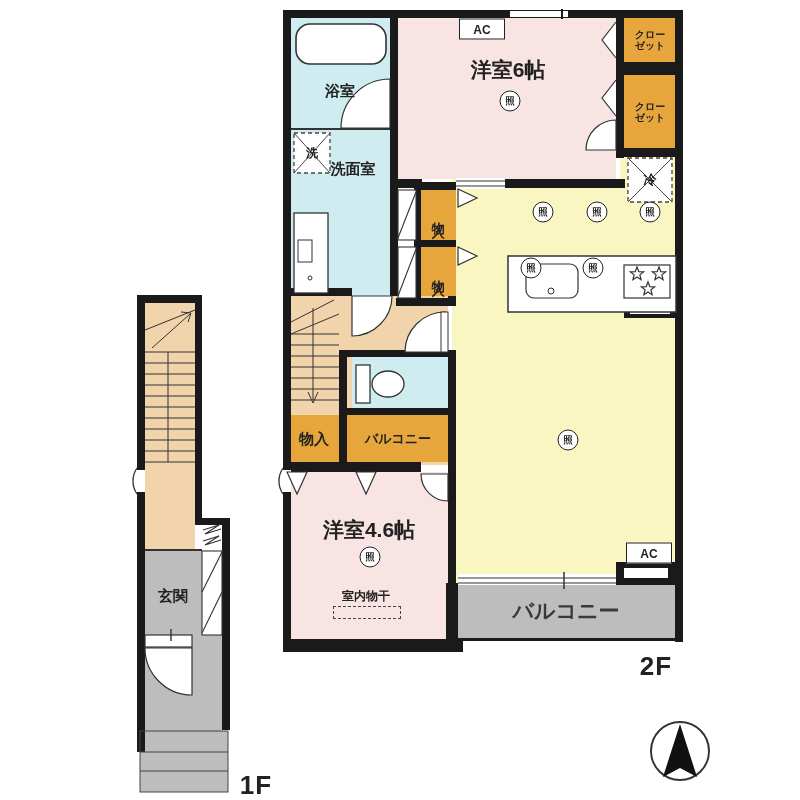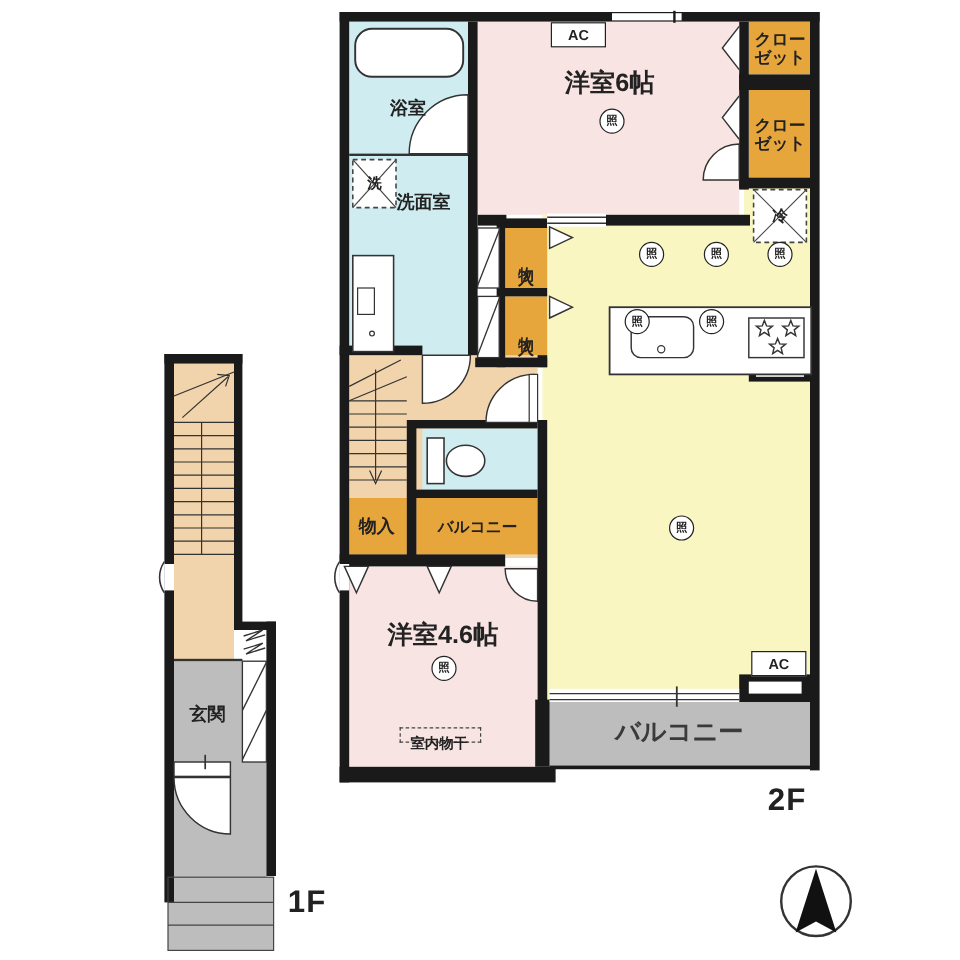--- a/index.html
+++ b/index.html
@@ -11,21 +11,21 @@
   .wall{position:absolute;background:var(--wall,#1a1a1a);z-index:2;}
   .tline{position:absolute;background:#333;z-index:2;}
   svg.fx{position:absolute;left:0;top:0;z-index:3;}
   .lbl{position:absolute;z-index:6;transform:translate(-50%,-50%);white-space:nowrap;
        color:#222;font-weight:bold;line-height:1.05;text-align:center;}
   .sz26{font-size:26px;letter-spacing:1px;}
   .sz22{font-size:21px;}
   .sz15{font-size:15px;}
   .sz13{font-size:13px;}
   .sz12{font-size:12px;}
-  .sz11{font-size:14px;}
+  .sz11{font-size:10px;}
   .vtext{writing-mode:vertical-rl;letter-spacing:2px;}
   .light{position:absolute;z-index:6;width:19px;height:19px;border:1.6px solid #222;
          border-radius:50%;background:#fff;transform:translate(-50%,-50%);
          display:flex;align-items:center;justify-content:center;
          font-size:9.5px;font-weight:bold;color:#222;}
   .acbox{position:absolute;z-index:6;background:#fff;border:1.6px solid #222;
          transform:translate(-50%,-50%);display:flex;align-items:center;justify-content:center;
          font-size:12px;font-weight:bold;color:#222;}
   .dashbox{position:absolute;z-index:4;border:1.5px dashed #444;background:transparent;}
   .graytxt{color:#3a3a3a;}
@@ -257,31 +257,31 @@
   <div class="lbl sz13" style="left:650px;top:180px">冷</div>
 
   <div class="lbl sz13 vtext" style="left:438px;top:214px">物入</div>
   <div class="lbl sz13 vtext" style="left:438px;top:272px">物入</div>
 
 
   <div class="lbl sz15" style="left:314px;top:439px">物入</div>
   <div class="lbl sz13" style="left:398px;top:439px">バルコニー</div>
 
   <div class="lbl sz22" style="left:369px;top:530px">洋室4.6帖</div>
-  <div class="lbl sz12" style="left:366px;top:620px">室内物干</div>
+  <div class="lbl sz12" style="left:366px;top:596px">室内物干</div>
 
   <div class="acbox" style="left:649px;top:553px;width:44px;height:19px">
       <span>AC</span>
     </div>
 
   <div class="lbl sz22 graytxt" style="left:566px;top:611px">バルコニー</div>
   <div class="lbl sz15" style="left:173px;top:596px">玄関</div>
 
   <div class="lbl sz26" style="left:656px;top:667px">2F</div>
-  <div class="lbl sz26" style="left:256px;top:752px">1F</div>
+  <div class="lbl sz26" style="left:256px;top:786px">1F</div>
 
   <div class="light" style="left:510px;top:101px">照</div>
   <div class="light" style="left:543px;top:212px">照</div>
   <div class="light" style="left:597px;top:212px">照</div>
   <div class="light" style="left:650px;top:212px">照</div>
   <div class="light" style="left:531px;top:268px">照</div>
   <div class="light" style="left:593px;top:268px">照</div>
   <div class="light" style="left:568px;top:440px">照</div>
   <div class="light" style="left:370px;top:557px">照</div>
 

